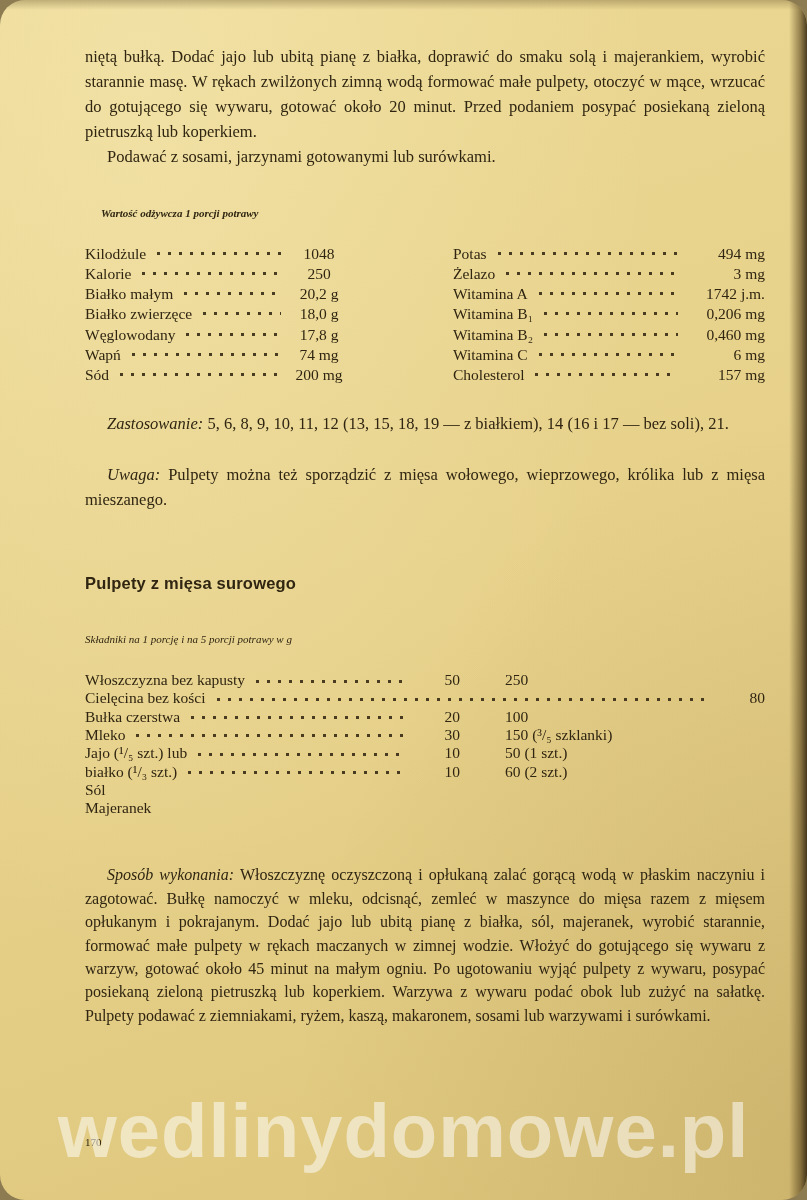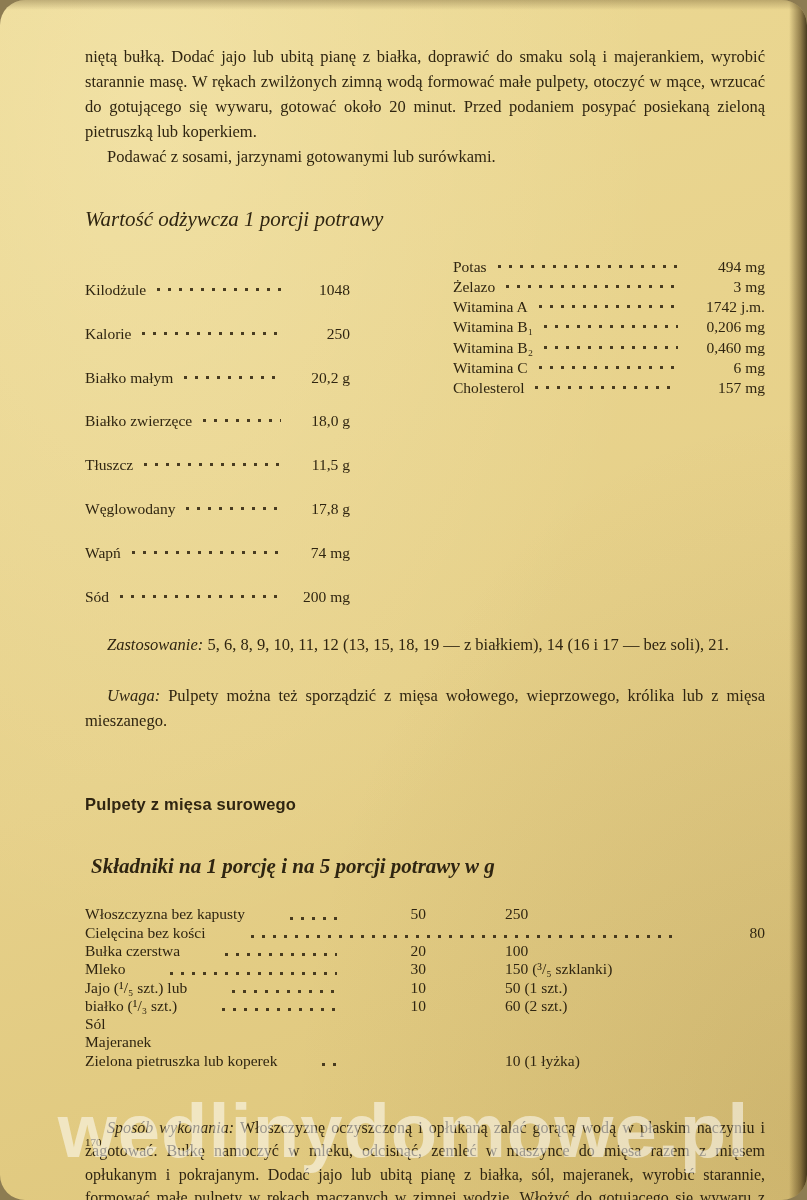--- a/index.html
+++ b/index.html
@@ -31,57 +31,57 @@
     pointer-events: none;
   }
 
   .content { position: absolute; left: 85px; top: 44px; width: 680px; }
 
   .para { font-size: 16.5px; line-height: 25px; text-align: justify; }
   .indent { text-indent: 22px; }
   .it { font-style: italic; }
 
   .nutri-heading {
-    margin: 38px 0 24px;
-    font-style: italic; font-weight: normal; font-size: 21px;
+    margin: 38px 16px 24px;
+    font-style: italic; font-weight: bold; font-size: 11px;
   }
 
   .nutrition { display: flex; justify-content: space-between; font-size: 15.5px; }
   .ncol-left  { width: 265px; }
   .ncol-right { width: 312px; }
   .nrow { display: flex; align-items: baseline; line-height: 19.8px; }
   .nlabel { white-space: nowrap; }
 
   .leader {
     flex: 1 1 auto; min-width: 12px; height: 1em; margin: 0 7px;
     background-image: radial-gradient(circle, rgba(55,43,20,.9) 1.5px, transparent 1.9px);
     background-size: 11px 5px;
     background-repeat: repeat-x;
     background-position: left bottom 3px;
   }
 
-  .nvalue-left  { width: 62px; text-align: right;  white-space: nowrap; margin-top: 24px; }
+  .nvalue-left  { width: 62px; text-align: center;  white-space: nowrap; }
   .nvalue-right { width: 80px; text-align: right; white-space: nowrap; }
 
   .z-para, .u-para { margin-top: 26px; }
 
   .recipe-title {
     margin-top: 62px;
     font-family: "Liberation Sans", sans-serif;
     font-weight: bold; font-size: 16.5px;
     letter-spacing: .2px;
   }
 
   .ing-subtitle {
-    margin: 40px 6px 26px;
-    font-style: italic; font-weight: bold; font-size: 21px;
+    margin: 40px 0 26px;
+    font-style: italic; font-weight: normal; font-size: 11px;
   }
 
   .ingredients { font-size: 15.5px; }
-  .irow { display: flex; align-items: flex-end; line-height: 18.3px; gap: 34px; }
+  .irow { display: flex; align-items: flex-start; line-height: 18.3px; }
   .iname { white-space: nowrap; }
   .ione  { width: 48px; text-align: right; white-space: nowrap; }
   .ifive { width: 260px; margin-left: 45px; white-space: nowrap; }
   .irow.no-leader .leader { background: none; }
 
   .method { margin-top: 46px; font-size: 16px; line-height: 23.4px; text-align: justify; text-indent: 22px; }
 
   .page-number {
     position: absolute; left: 85px; bottom: 52px;
     font-size: 11px; color: #2f2511;
@@ -127,25 +127,20 @@
             <span class="nlabel">Białko małym</span>
             <span class="leader"></span>
             <span class="nvalue-left">20,2 g</span>
           </div>
         <div class="nrow">
             <span class="nlabel">Białko zwierzęce</span>
             <span class="leader"></span>
             <span class="nvalue-left">18,0 g</span>
           </div>
         <div class="nrow">
-            <span class="nlabel">Tłuszcz</span>
-            <span class="leader"></span>
-            <span class="nvalue-left">11,5 g</span>
-          </div>
-        <div class="nrow">
             <span class="nlabel">Węglowodany</span>
             <span class="leader"></span>
             <span class="nvalue-left">17,8 g</span>
           </div>
         <div class="nrow">
             <span class="nlabel">Wapń</span>
             <span class="leader"></span>
             <span class="nvalue-left">74 mg</span>
           </div>
         <div class="nrow">
@@ -242,26 +237,20 @@
           <span class="leader"></span>
           <span class="ione"></span>
           <span class="ifive"></span>
         </div>
       <div class="irow no-leader">
           <span class="iname">Majeranek</span>
           <span class="leader"></span>
           <span class="ione"></span>
           <span class="ifive"></span>
         </div>
-      <div class="irow">
-          <span class="iname">Zielona pietruszka lub koperek</span>
-          <span class="leader"></span>
-          <span class="ione"></span>
-          <span class="ifive">10 (1 łyżka)</span>
-        </div>
     </div>
 
     <p class="method"><span class="it">Sposób wykonania:</span> <span>Włoszczyznę oczyszczoną i opłukaną zalać gorącą wodą w płaskim naczyniu i zagotować. Bułkę namoczyć w mleku, odcisnąć, zemleć w maszynce do mięsa razem z mięsem opłukanym i pokrajanym. Dodać jajo lub ubitą pianę z białka, sól, majeranek, wyrobić starannie, formować małe pulpety w rękach maczanych w zimnej wodzie. Włożyć do gotującego się wywaru z warzyw, gotować około 45 minut na małym ogniu. Po ugotowaniu wyjąć pulpety z wywaru, posypać posiekaną zieloną pietruszką lub koperkiem. Warzywa z wywaru podać obok lub zużyć na sałatkę. Pulpety podawać z ziemniakami, ryżem, kaszą, makaronem, sosami lub warzywami i surówkami.</span></p>
 
   </div>
 
   <div class="page-number">170</div>
   <div class="watermark">wedlinydomowe.pl</div>
 
   <div class="edge-right"></div>

